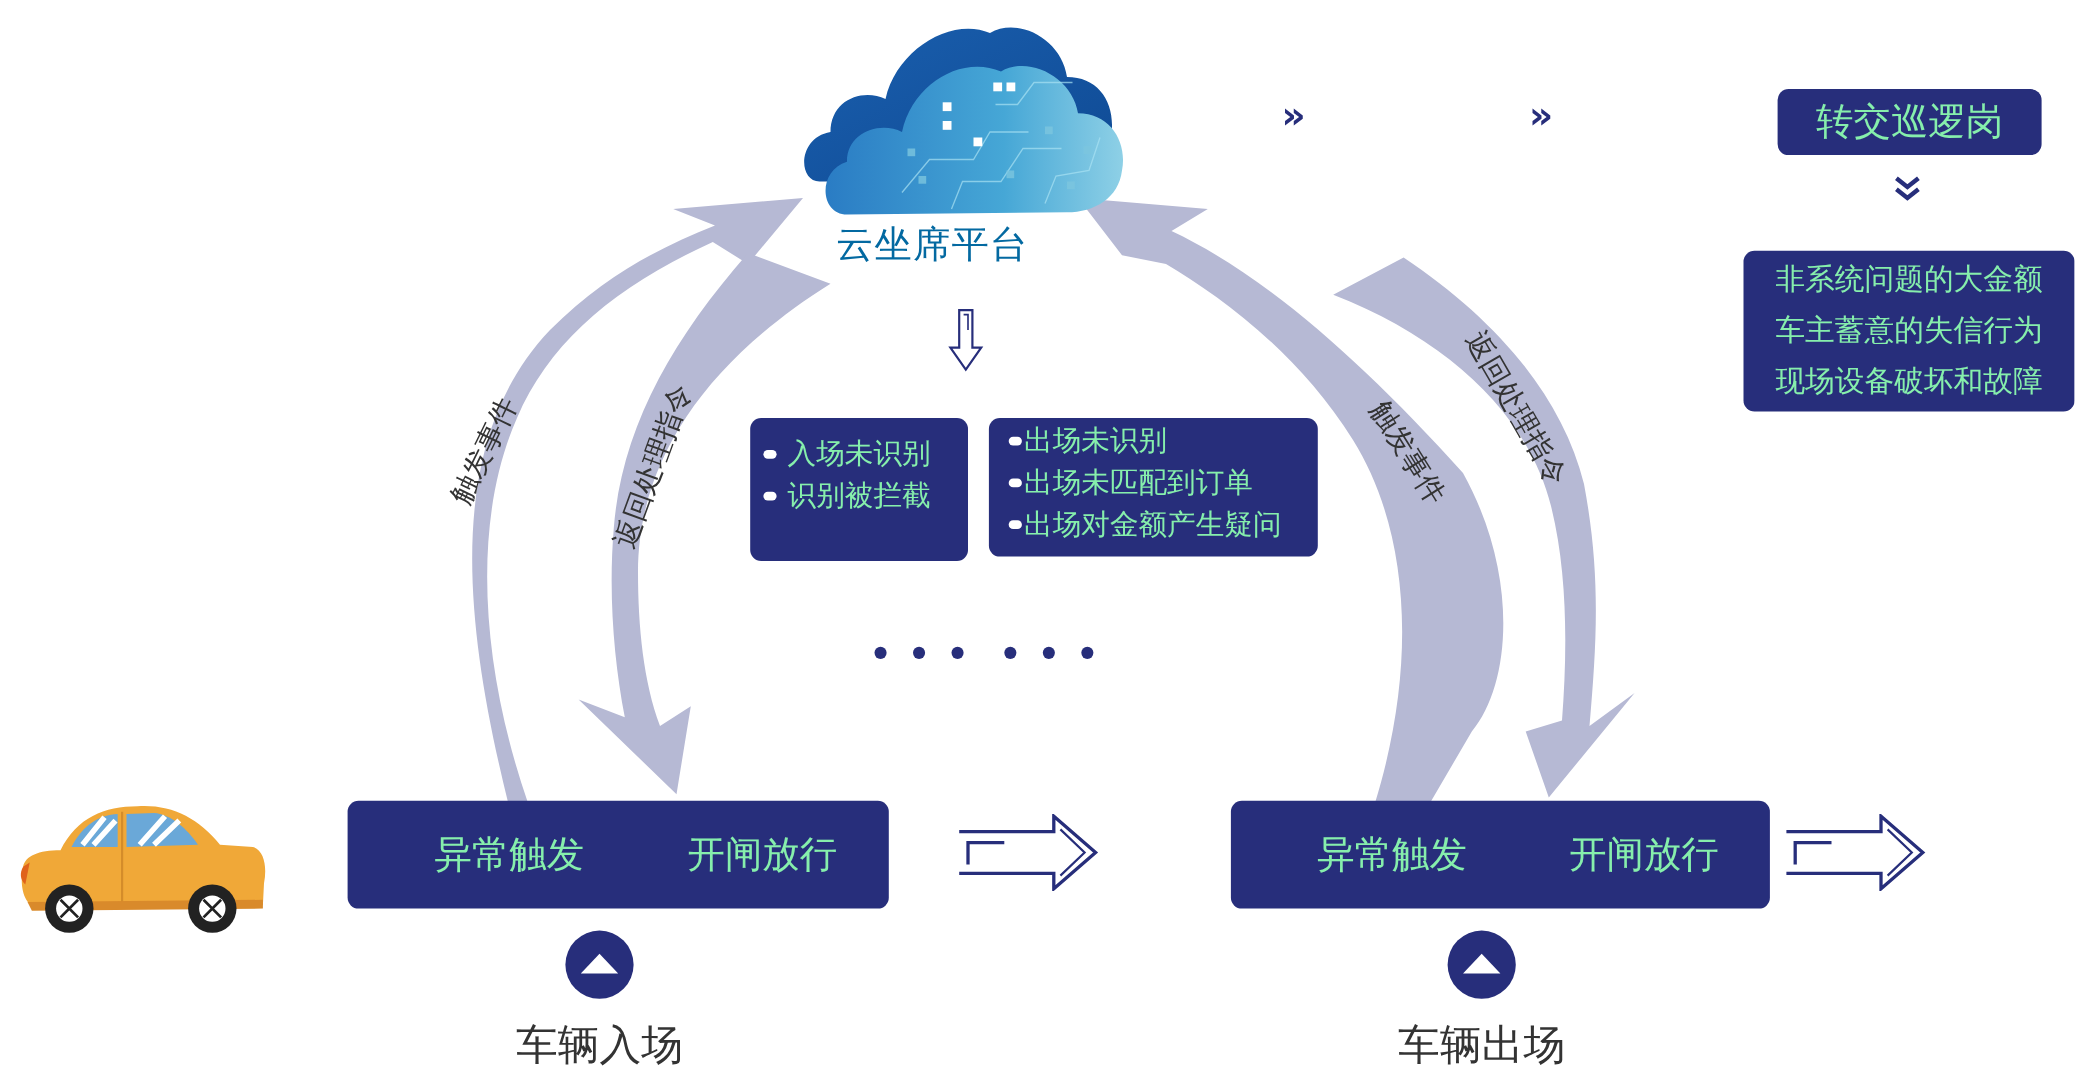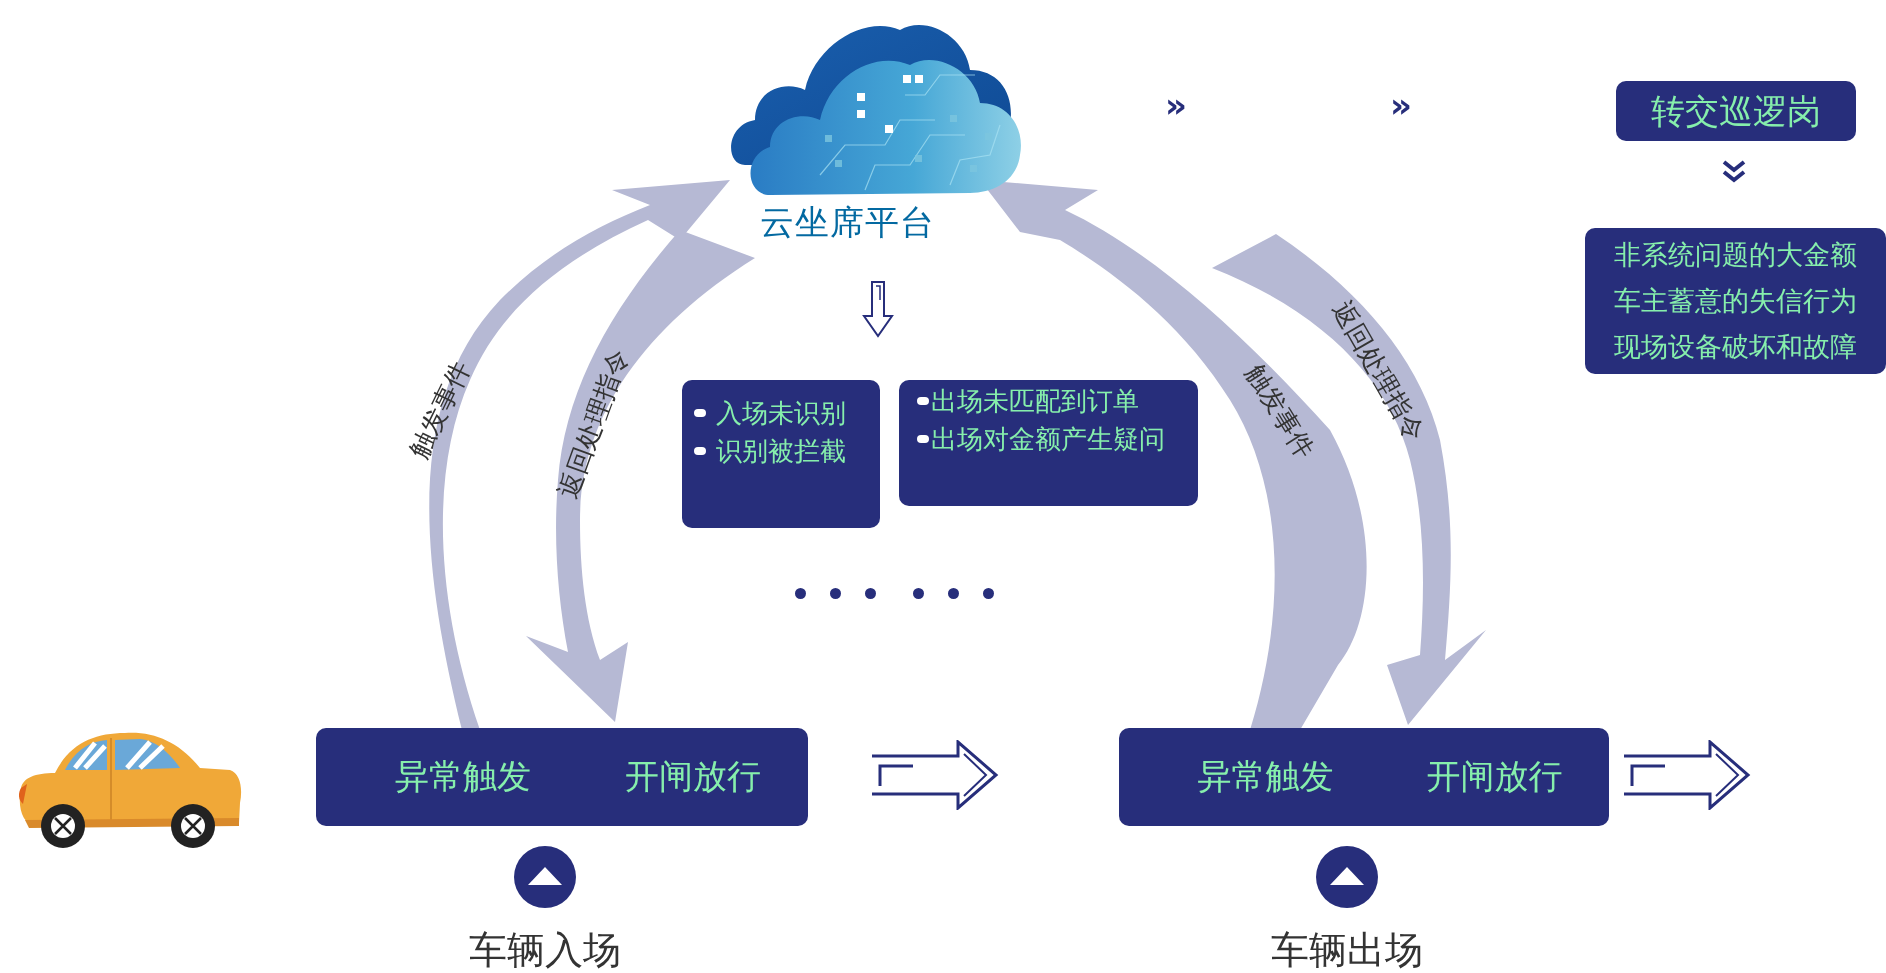--- a/index.html
+++ b/index.html
@@ -79,32 +79,36 @@
     </g>
   </svg>
 </div>
 <div class="abs cloud-label">云坐席平台</div>
 
 <svg class="abs" style="left:860px; top:280px;" width="36" height="60" viewBox="0 0 36 60">
   <path d="M 12 2 L 24 2 L 24 36 L 32 36 L 18 56 L 4 36 L 12 36 Z" fill="none" stroke="#272e7b" stroke-width="2"></path>
   <path d="M 16 6 L 20 6 L 20 20" fill="none" stroke="#272e7b" stroke-width="1.5"></path>
 </svg>
 
-<div class="abs navy box bullet-box" style="left:682px; top:380px; width:198px; height:148px; padding:14px 0 0 12px; box-sizing:border-box;">
+<div class="abs navy box bullet-box" style="left:682px; top:380px; width:198px; height:130px; padding:14px 0 0 12px; box-sizing:border-box;">
   <div class="bullet-item">
       <span class="bullet-dot"></span>
       <span>入场未识别</span>
     </div>
   <div class="bullet-item">
       <span class="bullet-dot"></span>
       <span>识别被拦截</span>
     </div>
 </div>
 
 <div class="abs navy box bullet-box" style="left:899px; top:380px; width:299px; height:126px; padding:2px 0 0 18px; box-sizing:border-box;">
+  <div class="bullet-item">
+      <span class="bullet-dot" style="margin-right:2px;"></span>
+      <span>出场未识别</span>
+    </div>
   <div class="bullet-item">
       <span class="bullet-dot" style="margin-right:2px;"></span>
       <span>出场未匹配到订单</span>
     </div>
   <div class="bullet-item">
       <span class="bullet-dot" style="margin-right:2px;"></span>
       <span>出场对金额产生疑问</span>
     </div>
 </div>
 

